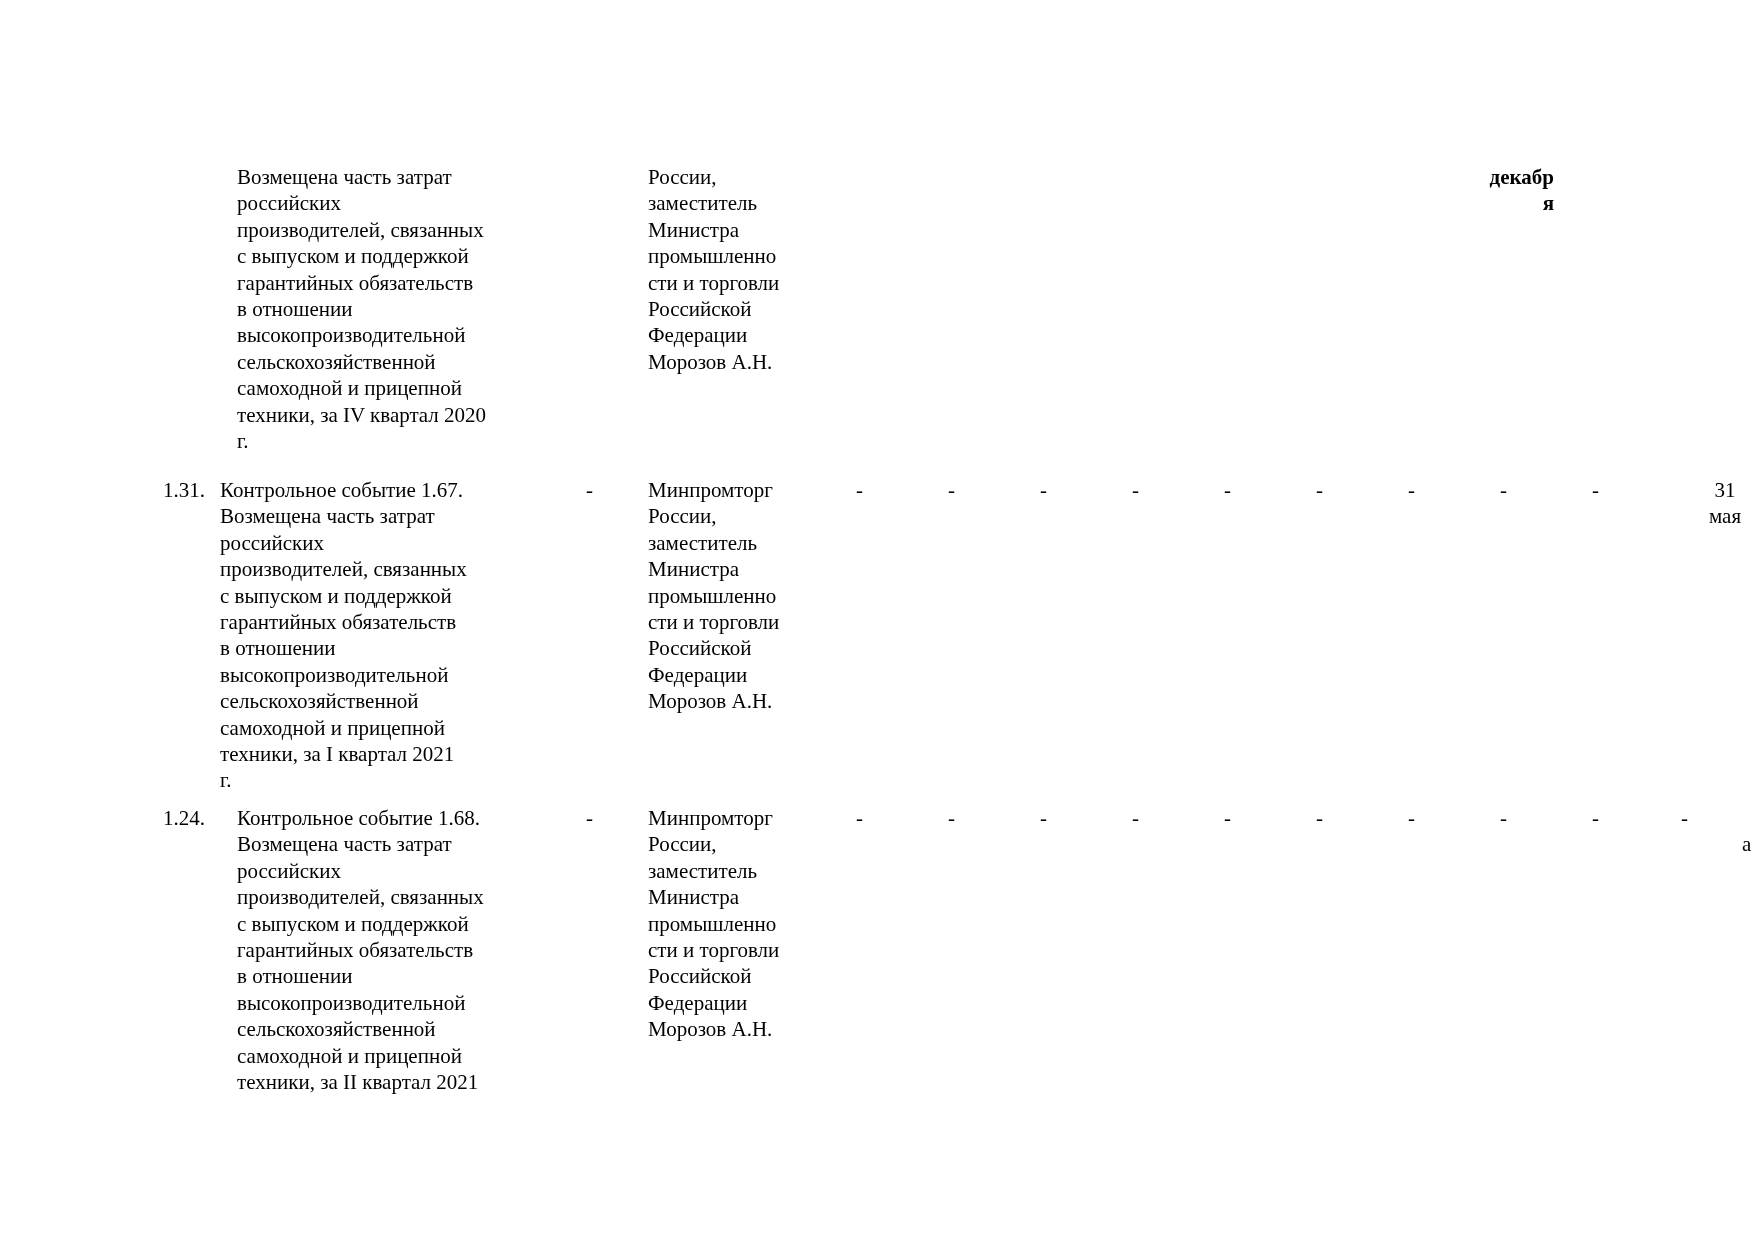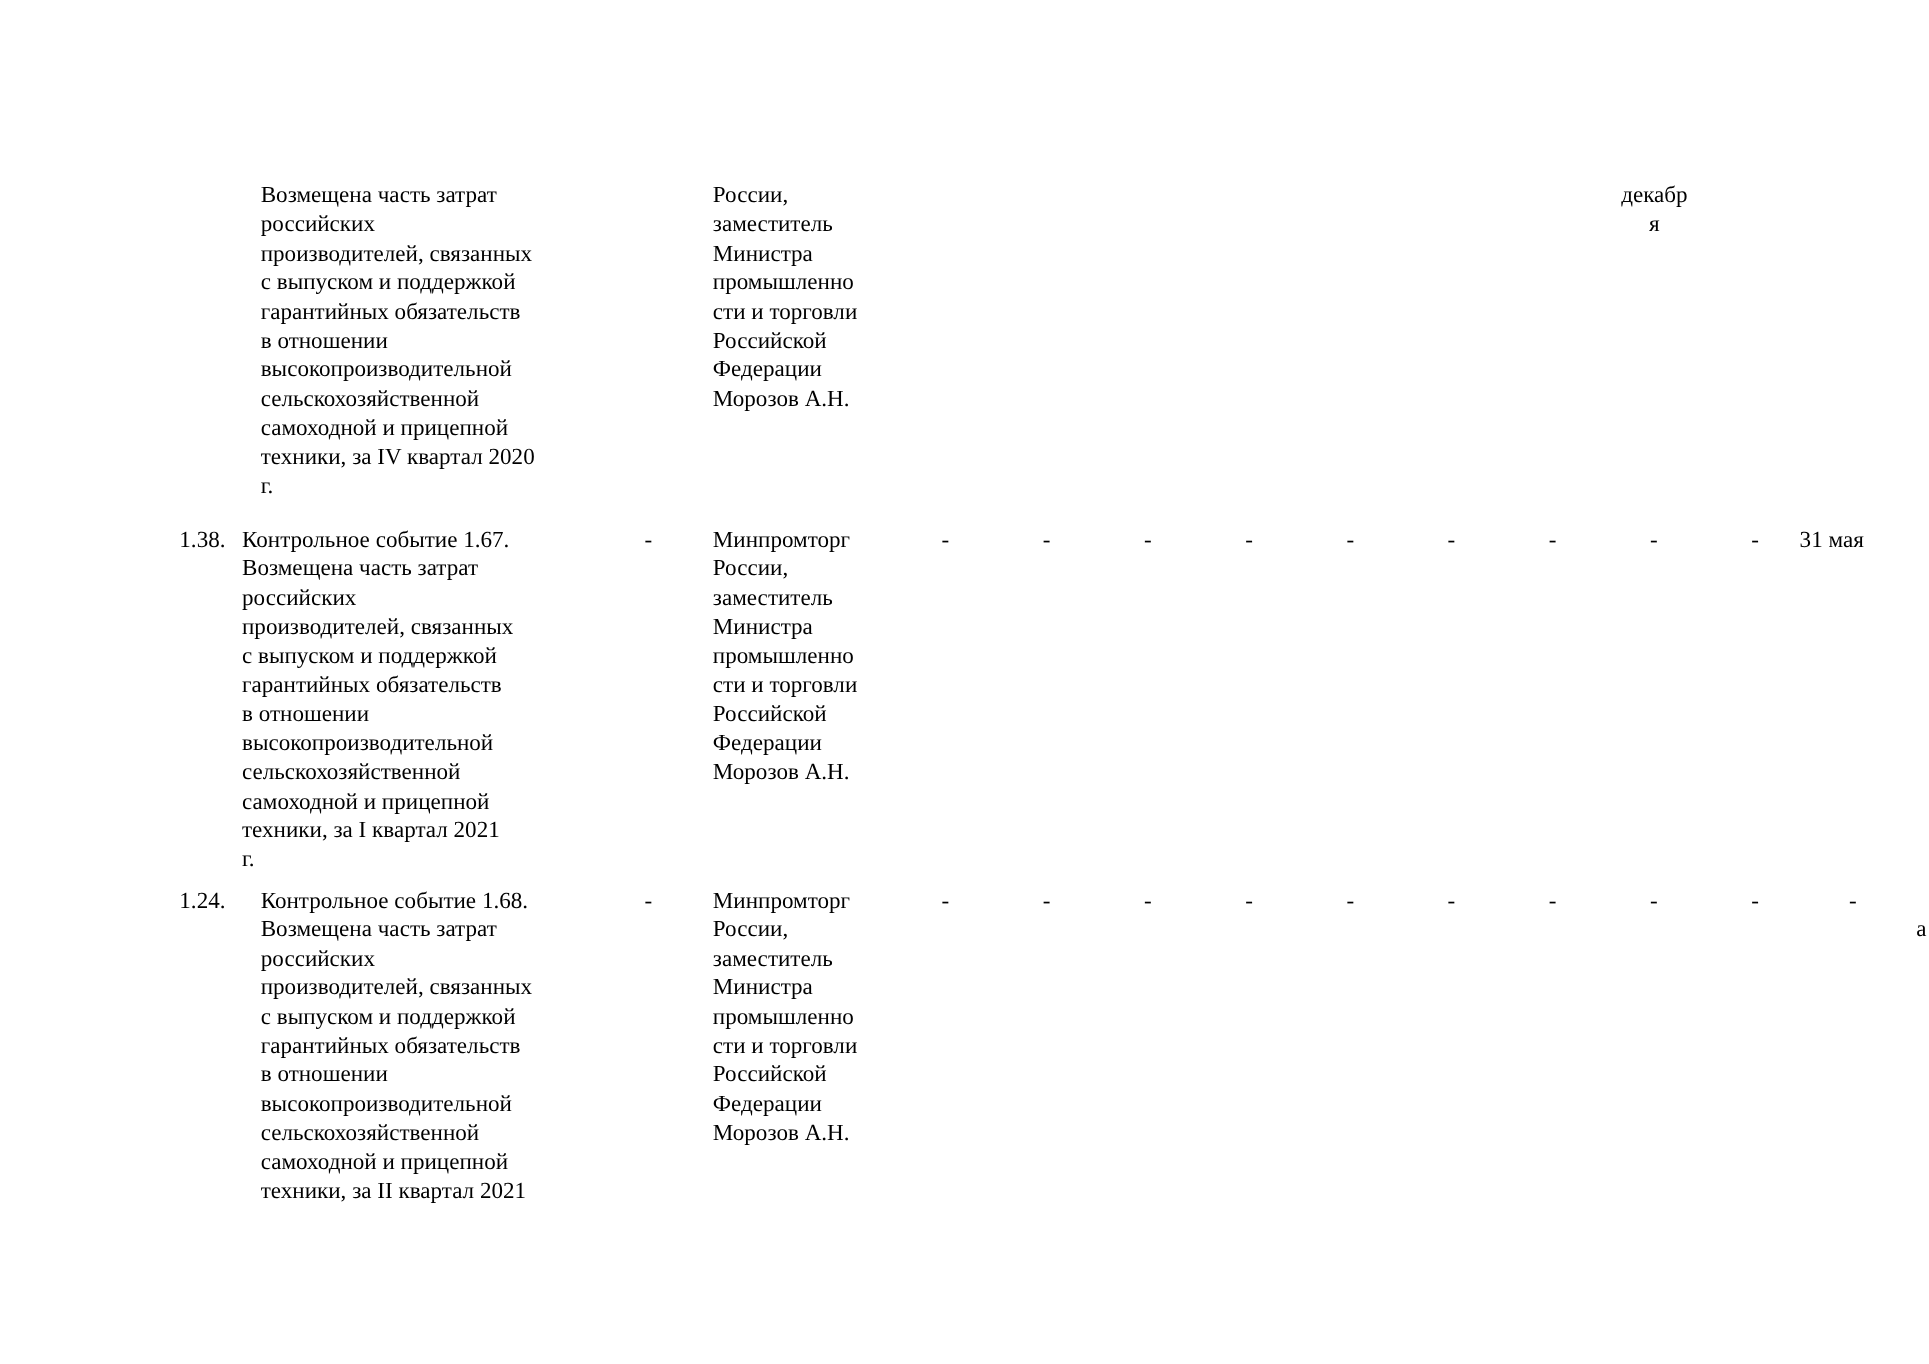--- a/index.html
+++ b/index.html
@@ -13,21 +13,21 @@
     font-family: "Liberation Serif", "DejaVu Serif", serif;
     font-size: 21px;
     line-height: 26.4px;
     overflow: hidden;
     margin-top: 48px;
   }
   .cell {
     position: absolute;
     white-space: pre-line;
   }
-  .center { text-align: center; }
+  .center { text-align: right; font-weight: bold; }
   .dash { position: absolute; }
 </style>
 </head>
 <body>
 
 <div class="page">
 
   <section>
     <div class="cell" style="left:237px; top:116px;">Возмещена часть затрат
 российских
@@ -46,21 +46,21 @@
 промышленно
 сти и торговли
 Российской
 Федерации
 Морозов А.Н.</div>
     <div class="cell center" style="left:1454px; top:116px; width:100px;">декабр
 я</div>
   </section>
 
   <section>
-    <div class="cell" style="left:163px; top:429px;">1.38.</div>
+    <div class="cell" style="left:163px; top:429px;">1.31.</div>
     <div class="cell" style="left:220px; top:429px;">Контрольное событие 1.67.
 Возмещена часть затрат
 российских
 производителей, связанных
 с выпуском и поддержкой
 гарантийных обязательств
 в отношении
 высокопроизводительной
 сельскохозяйственной
 самоходной и прицепной
@@ -78,21 +78,21 @@
 Морозов А.Н.</div>
     <span class="dash" style="left:856px; top:429px;">-</span>
     <span class="dash" style="left:948px; top:429px;">-</span>
     <span class="dash" style="left:1040px; top:429px;">-</span>
     <span class="dash" style="left:1132px; top:429px;">-</span>
     <span class="dash" style="left:1224px; top:429px;">-</span>
     <span class="dash" style="left:1316px; top:429px;">-</span>
     <span class="dash" style="left:1408px; top:429px;">-</span>
     <span class="dash" style="left:1500px; top:429px;">-</span>
     <span class="dash" style="left:1592px; top:429px;">-</span>
-    <div class="cell" style="left:1636px; top:429px;">31 мая</div>
+    <div class="cell" style="left:1696px; top:429px;text-align:center;">31 мая</div>
   </section>
 
   <section>
     <div class="cell" style="left:163px; top:757px;">1.24.</div>
     <div class="cell" style="left:237px; top:757px;">Контрольное событие 1.68.
 Возмещена часть затрат
 российских
 производителей, связанных
 с выпуском и поддержкой
 гарантийных обязательств

